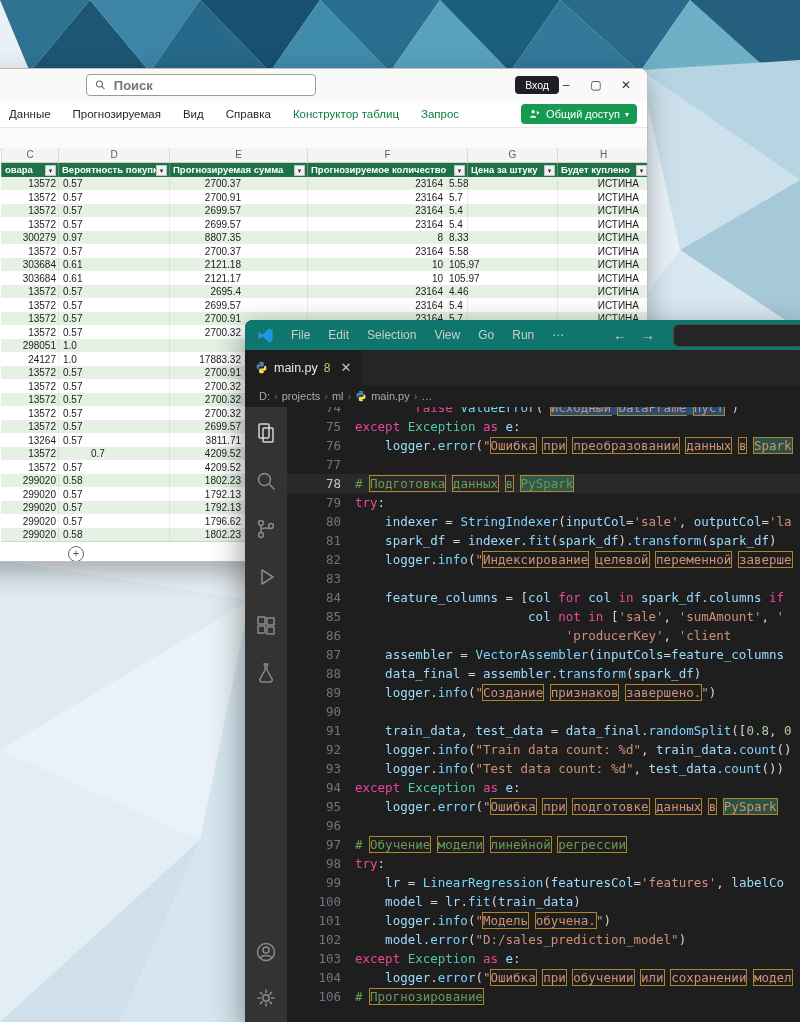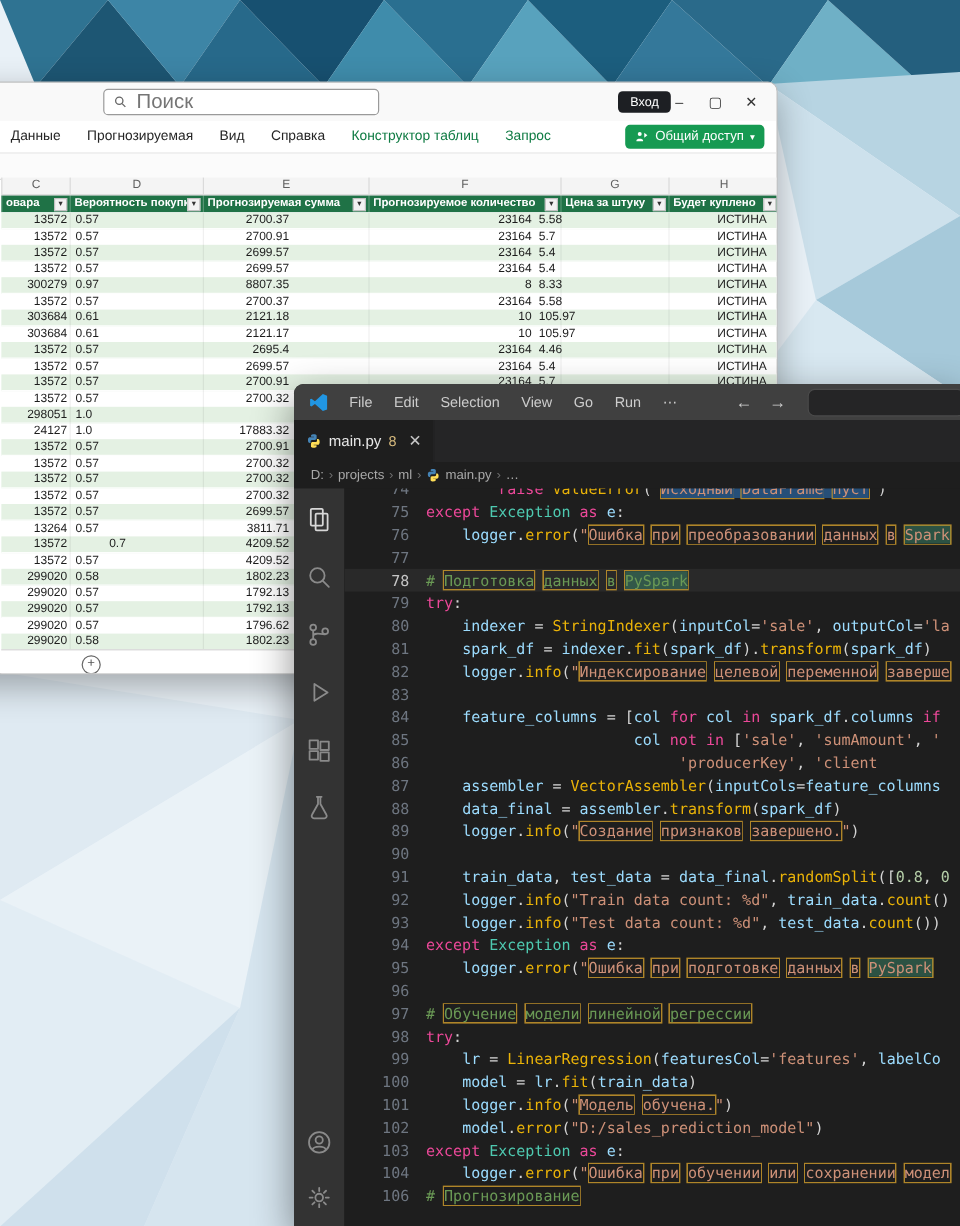--- a/index.html
+++ b/index.html
@@ -10,22 +10,22 @@
   .wallpaper{position:absolute;inset:0;z-index:0;}
 
   
   .excel{position:absolute;left:-60px;top:68px;width:708px;height:494px;z-index:2;
          background:#fff;border:1px solid #bfbfbf;border-radius:0 8px 8px 0;
          box-shadow:0 10px 28px rgba(0,0,0,.30);overflow:hidden;box-sizing:border-box;}
   .x-title{position:relative;height:32px;background:#f9f9f9;}
   .x-search{position:absolute;left:145px;top:5px;width:230px;height:22px;background:#fff;
             border:1px solid #9a9a9a;border-radius:4px;display:flex;align-items:center;
             gap:6px;padding:0 8px;box-sizing:border-box;}
-  .x-search input{border:none;outline:none;font-size:17px;color:#444;width:100%;
-                  font-family:"Liberation Sans",sans-serif;background:transparent;}
+  .x-search input{border:none;outline:none;font-size:13px;color:#444;width:100%;
+                  font-family:"Liberation Sans",sans-serif;background:transparent;font-weight:bold;}
   .x-signin{position:absolute;right:88px;top:7px;height:18px;padding:0 10px;background:#1d1f23;
             color:#fff;font-size:10.5px;border-radius:4px;display:flex;align-items:center;}
   .x-ctrls{position:absolute;right:6px;top:0;height:32px;display:flex;align-items:center;}
   .x-ctrl{width:30px;height:32px;display:flex;align-items:center;justify-content:center;
           font-size:12px;color:#333;}
   .x-tabsrow{position:relative;height:26px;background:#fff;display:flex;align-items:center;
              padding-left:68px;gap:22px;border-bottom:1px solid #e6e6e6;}
   .x-tab{font-size:11.5px;color:#262626;white-space:nowrap;}
   .x-tab.accent{color:#0f7b43;}
   .x-share{position:absolute;right:10px;top:3px;height:20px;background:#169a52;border-radius:4px;
@@ -50,21 +50,21 @@
   .x-gridlines{position:absolute;inset:0;pointer-events:none;}
   .x-vline{position:absolute;top:0;bottom:0;width:1px;background:rgba(0,0,0,.06);}
   .x-bottom{position:relative;height:23px;background:#fff;border-top:1px solid #d4d4d4;}
   .x-addsheet{position:absolute;left:67px;top:4px;width:14px;height:14px;border:1px solid #666;
               border-radius:50%;color:#555;font-size:11px;line-height:12px;text-align:center;}
 
   
   .vscode{position:absolute;left:245px;top:320px;width:555px;height:702px;z-index:3;
           background:#1e1e1e;border-radius:8px 0 0 0;overflow:hidden;
           box-shadow:0 12px 34px rgba(0,0,0,.45);}
-  .v-title{position:relative;height:30px;background:#404040;display:flex;align-items:center;}
+  .v-title{position:relative;height:30px;background:#0f766e;display:flex;align-items:center;}
   .v-logo{margin:0 8px 0 12px;display:flex;}
   .v-menu{font-size:12px;color:#cccccc;padding:0 9px;line-height:30px;white-space:nowrap;}
   .v-nav{position:absolute;left:368px;top:0;height:30px;display:flex;align-items:center;gap:14px;
          color:#cfcfcf;font-size:14px;}
   .v-cmd{position:absolute;left:428px;right:-4px;top:4px;height:21px;background:#252526;
          border:1px solid #4a4a4a;border-radius:6px;}
   .v-tabs{height:35px;background:#252526;display:flex;}
   .v-tab{height:35px;background:#1e1e1e;display:flex;align-items:center;gap:6px;padding:0 10px;
          border-right:1px solid #252526;}
   .v-tab .name{color:#e8e8e8;font-size:12.5px;}
@@ -78,21 +78,21 @@
               padding-top:14px;gap:24px;flex:none;position:relative;}
   .v-act-bottom{position:absolute;bottom:12px;display:flex;flex-direction:column;gap:22px;align-items:center;}
   .v-editor{flex:1;overflow:hidden;position:relative;background:#1e1e1e;}
   .code{margin-top:-9px;}
   .code-line{display:flex;height:19px;line-height:19px;font-family:"DejaVu Sans Mono",monospace;
              font-size:12.5px;white-space:pre;}
   .code-line.active{background:rgba(255,255,255,.05);}
   .gutter{width:54px;padding-right:14px;text-align:right;color:#6e7681;flex:none;}
   .code-line.active .gutter{color:#c6c6c6;}
   .ltext{flex:1;white-space:pre;overflow:hidden;}
-  .tk-kw{color:#ec4899}.tk-cls{color:#4EC9B0}.tk-fn{color:#eab308}.tk-var{color:#9CDCFE}
+  .tk-kw{color:#ec4899}.tk-cls{color:#4EC9B0}.tk-fn{color:#7dd3fc}.tk-var{color:#9CDCFE}
   .tk-str{color:#CE9178}.tk-num{color:#B5CEA8}.tk-cmt{color:#6A9955}.tk-pl{color:#D4D4D4}
   .tk-bx{box-shadow:0 0 0 1px rgba(201,152,44,.85);}
   .tk-sel{background:#264F78;}
   .tk-occ{background:rgba(64,155,120,.42);box-shadow:0 0 0 1px rgba(201,152,44,.85);}
 </style>
 </head>
 <body>
 
 <svg class="wallpaper" width="800" height="1022" viewBox="0 0 800 1022" xmlns="http://www.w3.org/2000/svg">
   <rect width="800" height="1022" fill="#e9f1f7"></rect>

